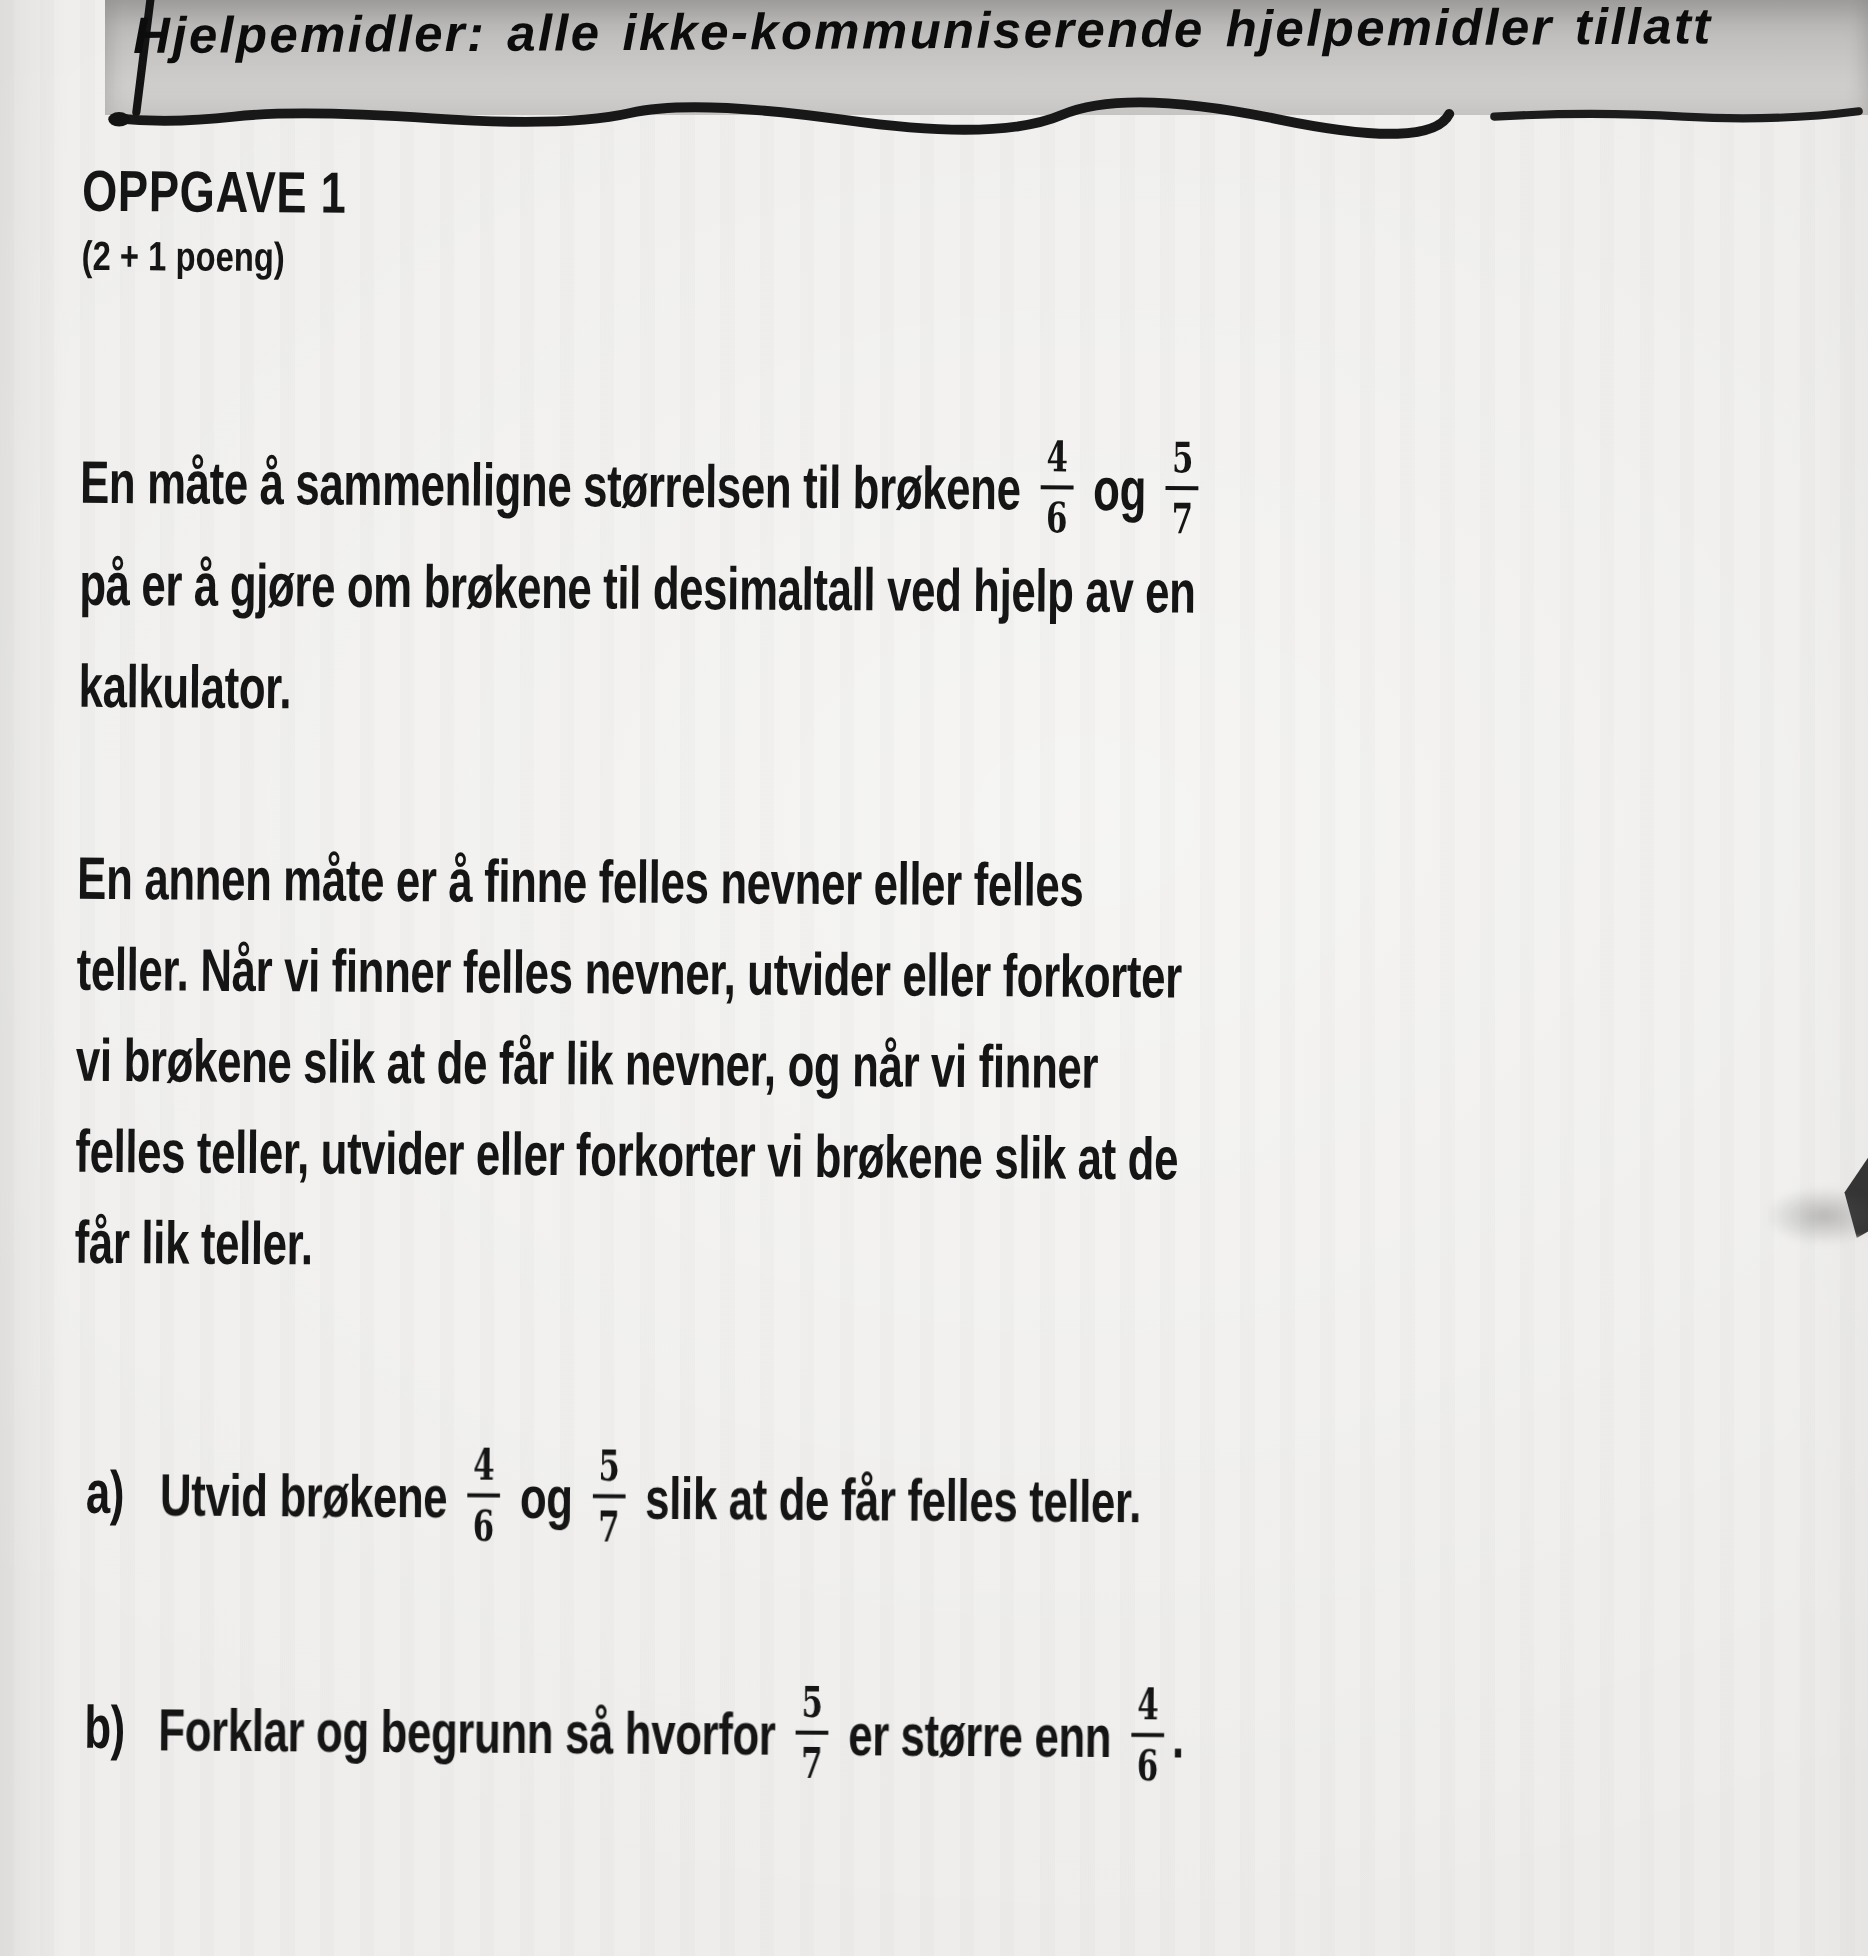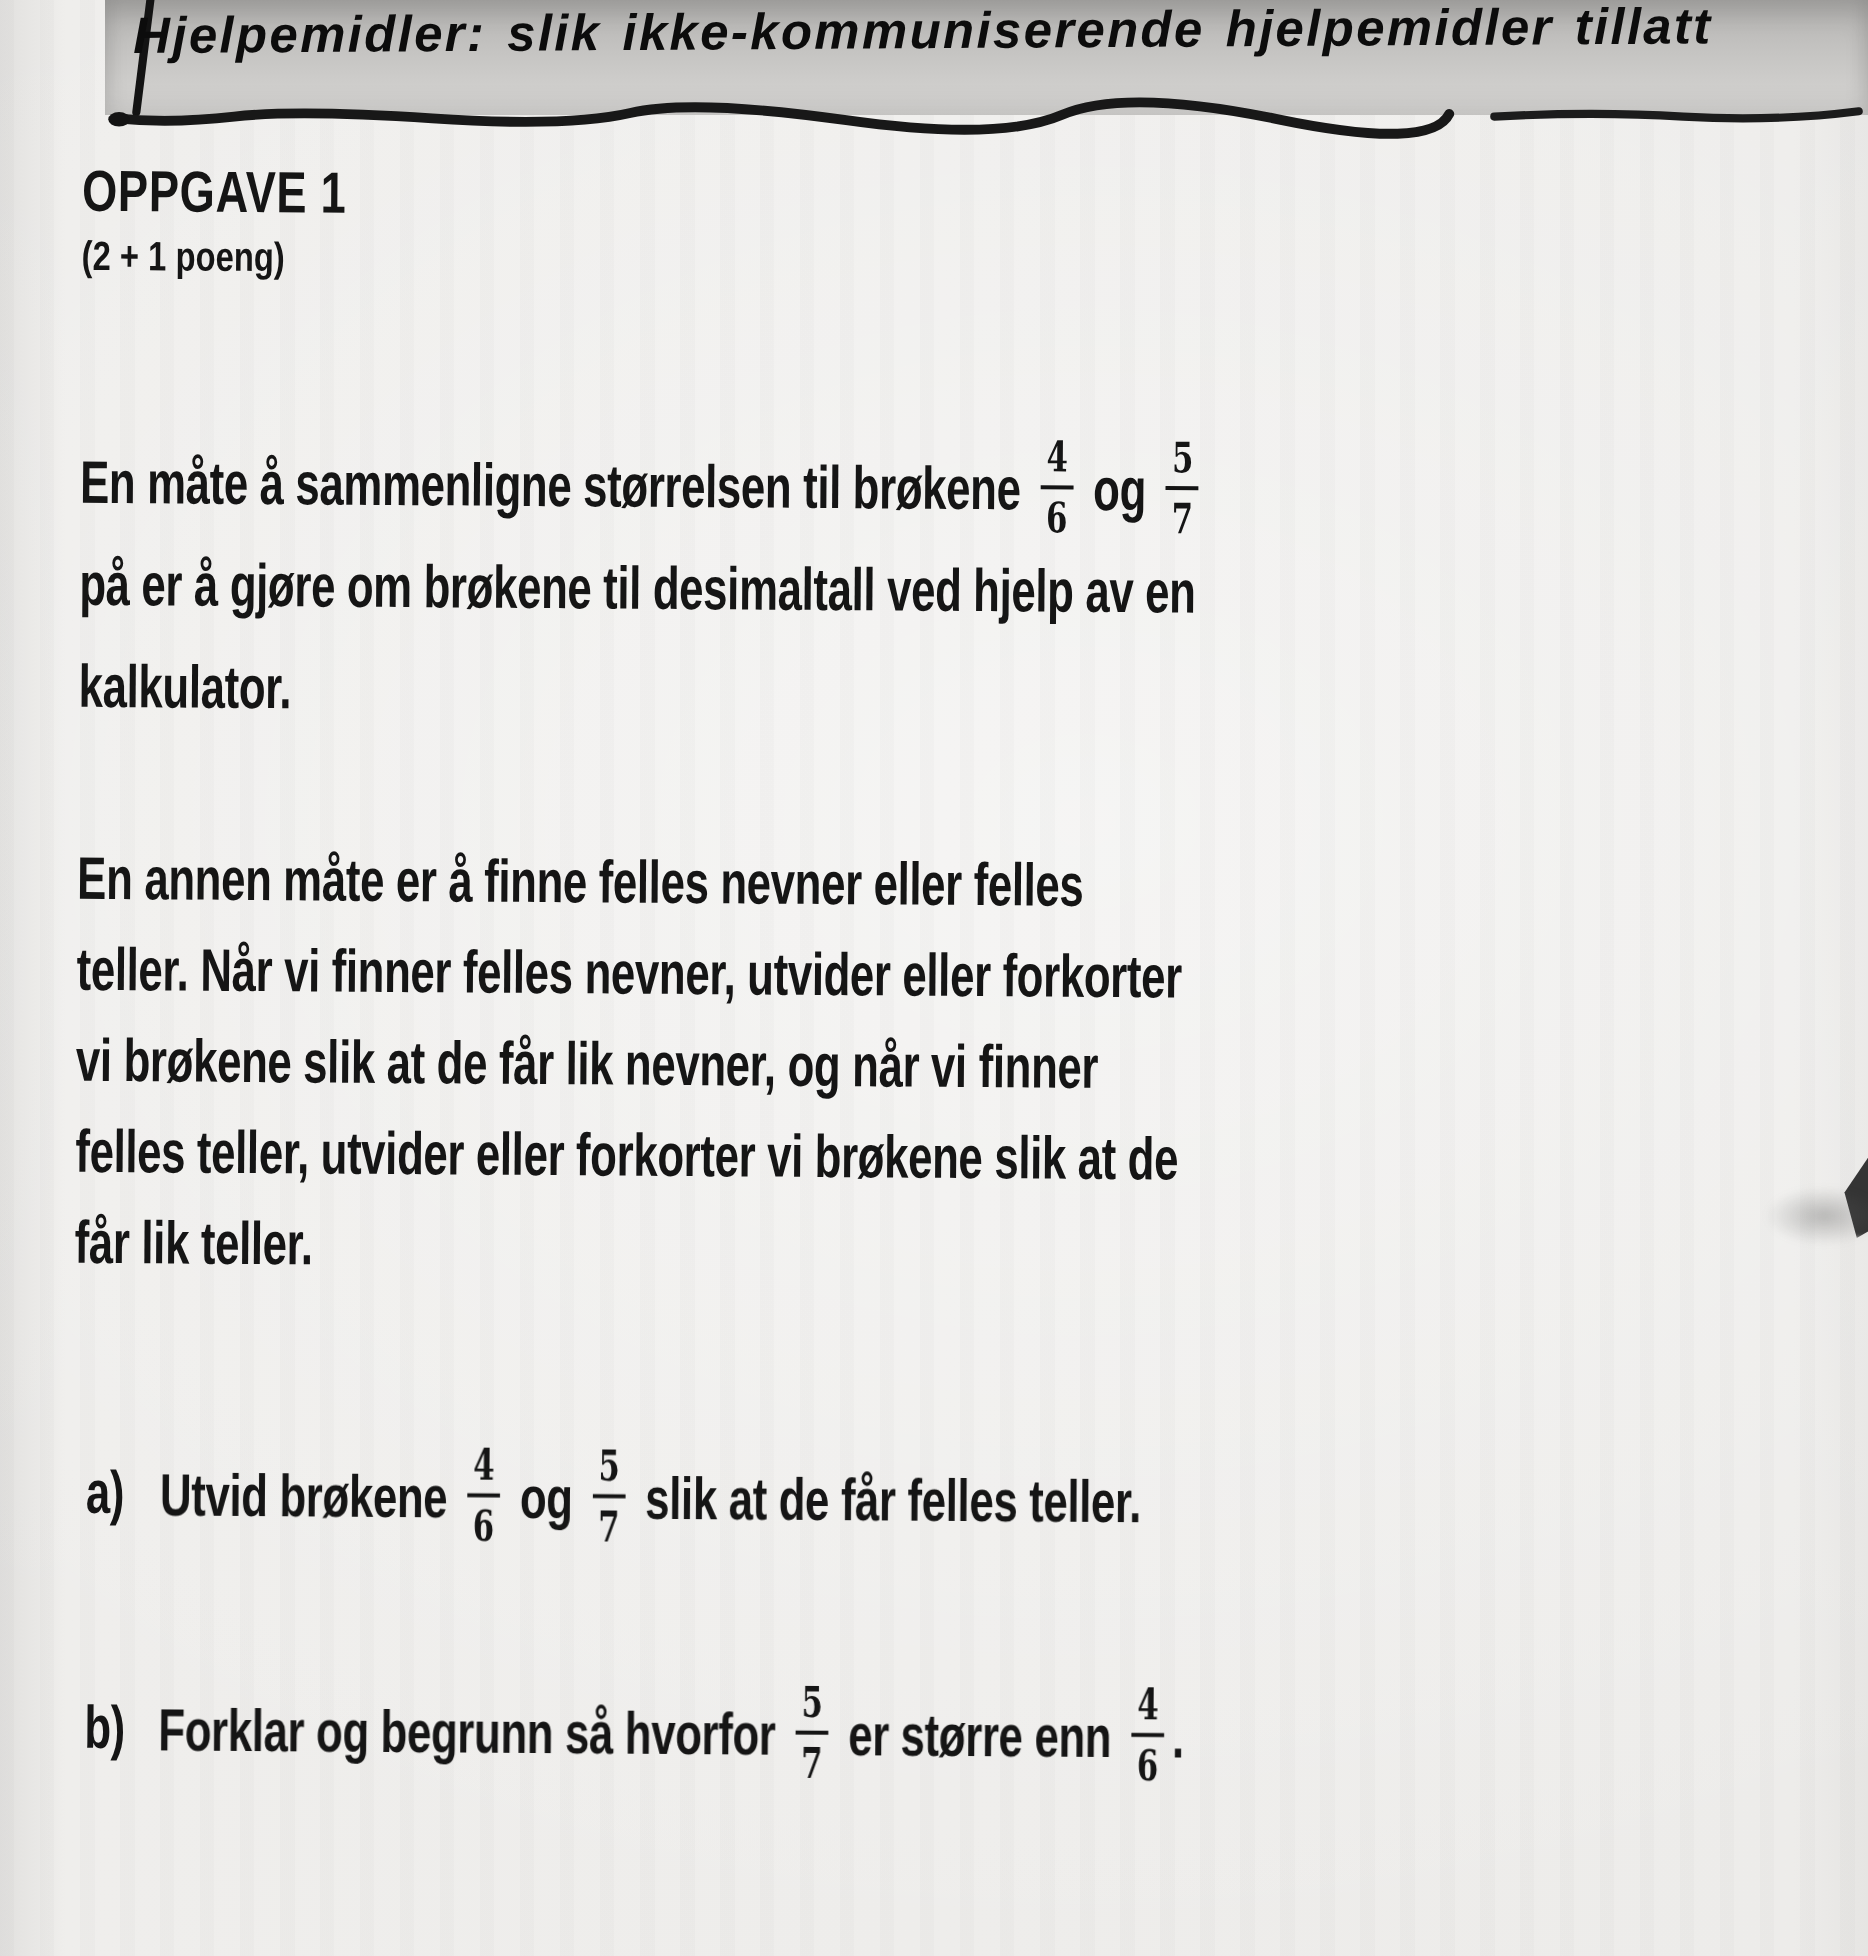--- a/index.html
+++ b/index.html
@@ -88,21 +88,21 @@
     <line x1="26" y1="0" x2="10" y2="128" stroke="#131313" stroke-width="9" stroke-linecap="round"></line>
   </svg>
 
   <svg class="rule-svg" width="1868" height="45" style="left:0;top:95px;" viewBox="0 0 2055 50">
     <path d="M118,26 Q180,32 250,24 T470,26 T690,20 T930,28 T1170,22 T1410,27 T1600,21" fill="none" stroke="#181818" stroke-width="11" stroke-linecap="round"></path>
     <path d="M1650,24 Q1760,18 1860,24 T2055,18" fill="none" stroke="#1c1c1c" stroke-width="9" stroke-linecap="round"></path>
     <ellipse cx="122" cy="27" rx="12" ry="8" fill="#131313"></ellipse>
   </svg>
 
   <div class="band-text">
-    <span>Hjelpemidler: </span><span class="emph">slik</span><span> ikke-kommuniserende hjelpemidler tillatt</span>
+    <span>Hjelpemidler: </span><span class="emph">alle</span><span> ikke-kommuniserende hjelpemidler tillatt</span>
   </div>
 
   <div class="content">
     <div class="h-title">OPPGAVE 1</div>
     <div class="points">(2 + 1 poeng)</div>
 
     <div id="paragraphs">
         <div class="para">
           <div class="line"><span>En måte å sammenligne størrelsen til brøkene </span><span class="frac">
               <span class="num">4</span>

